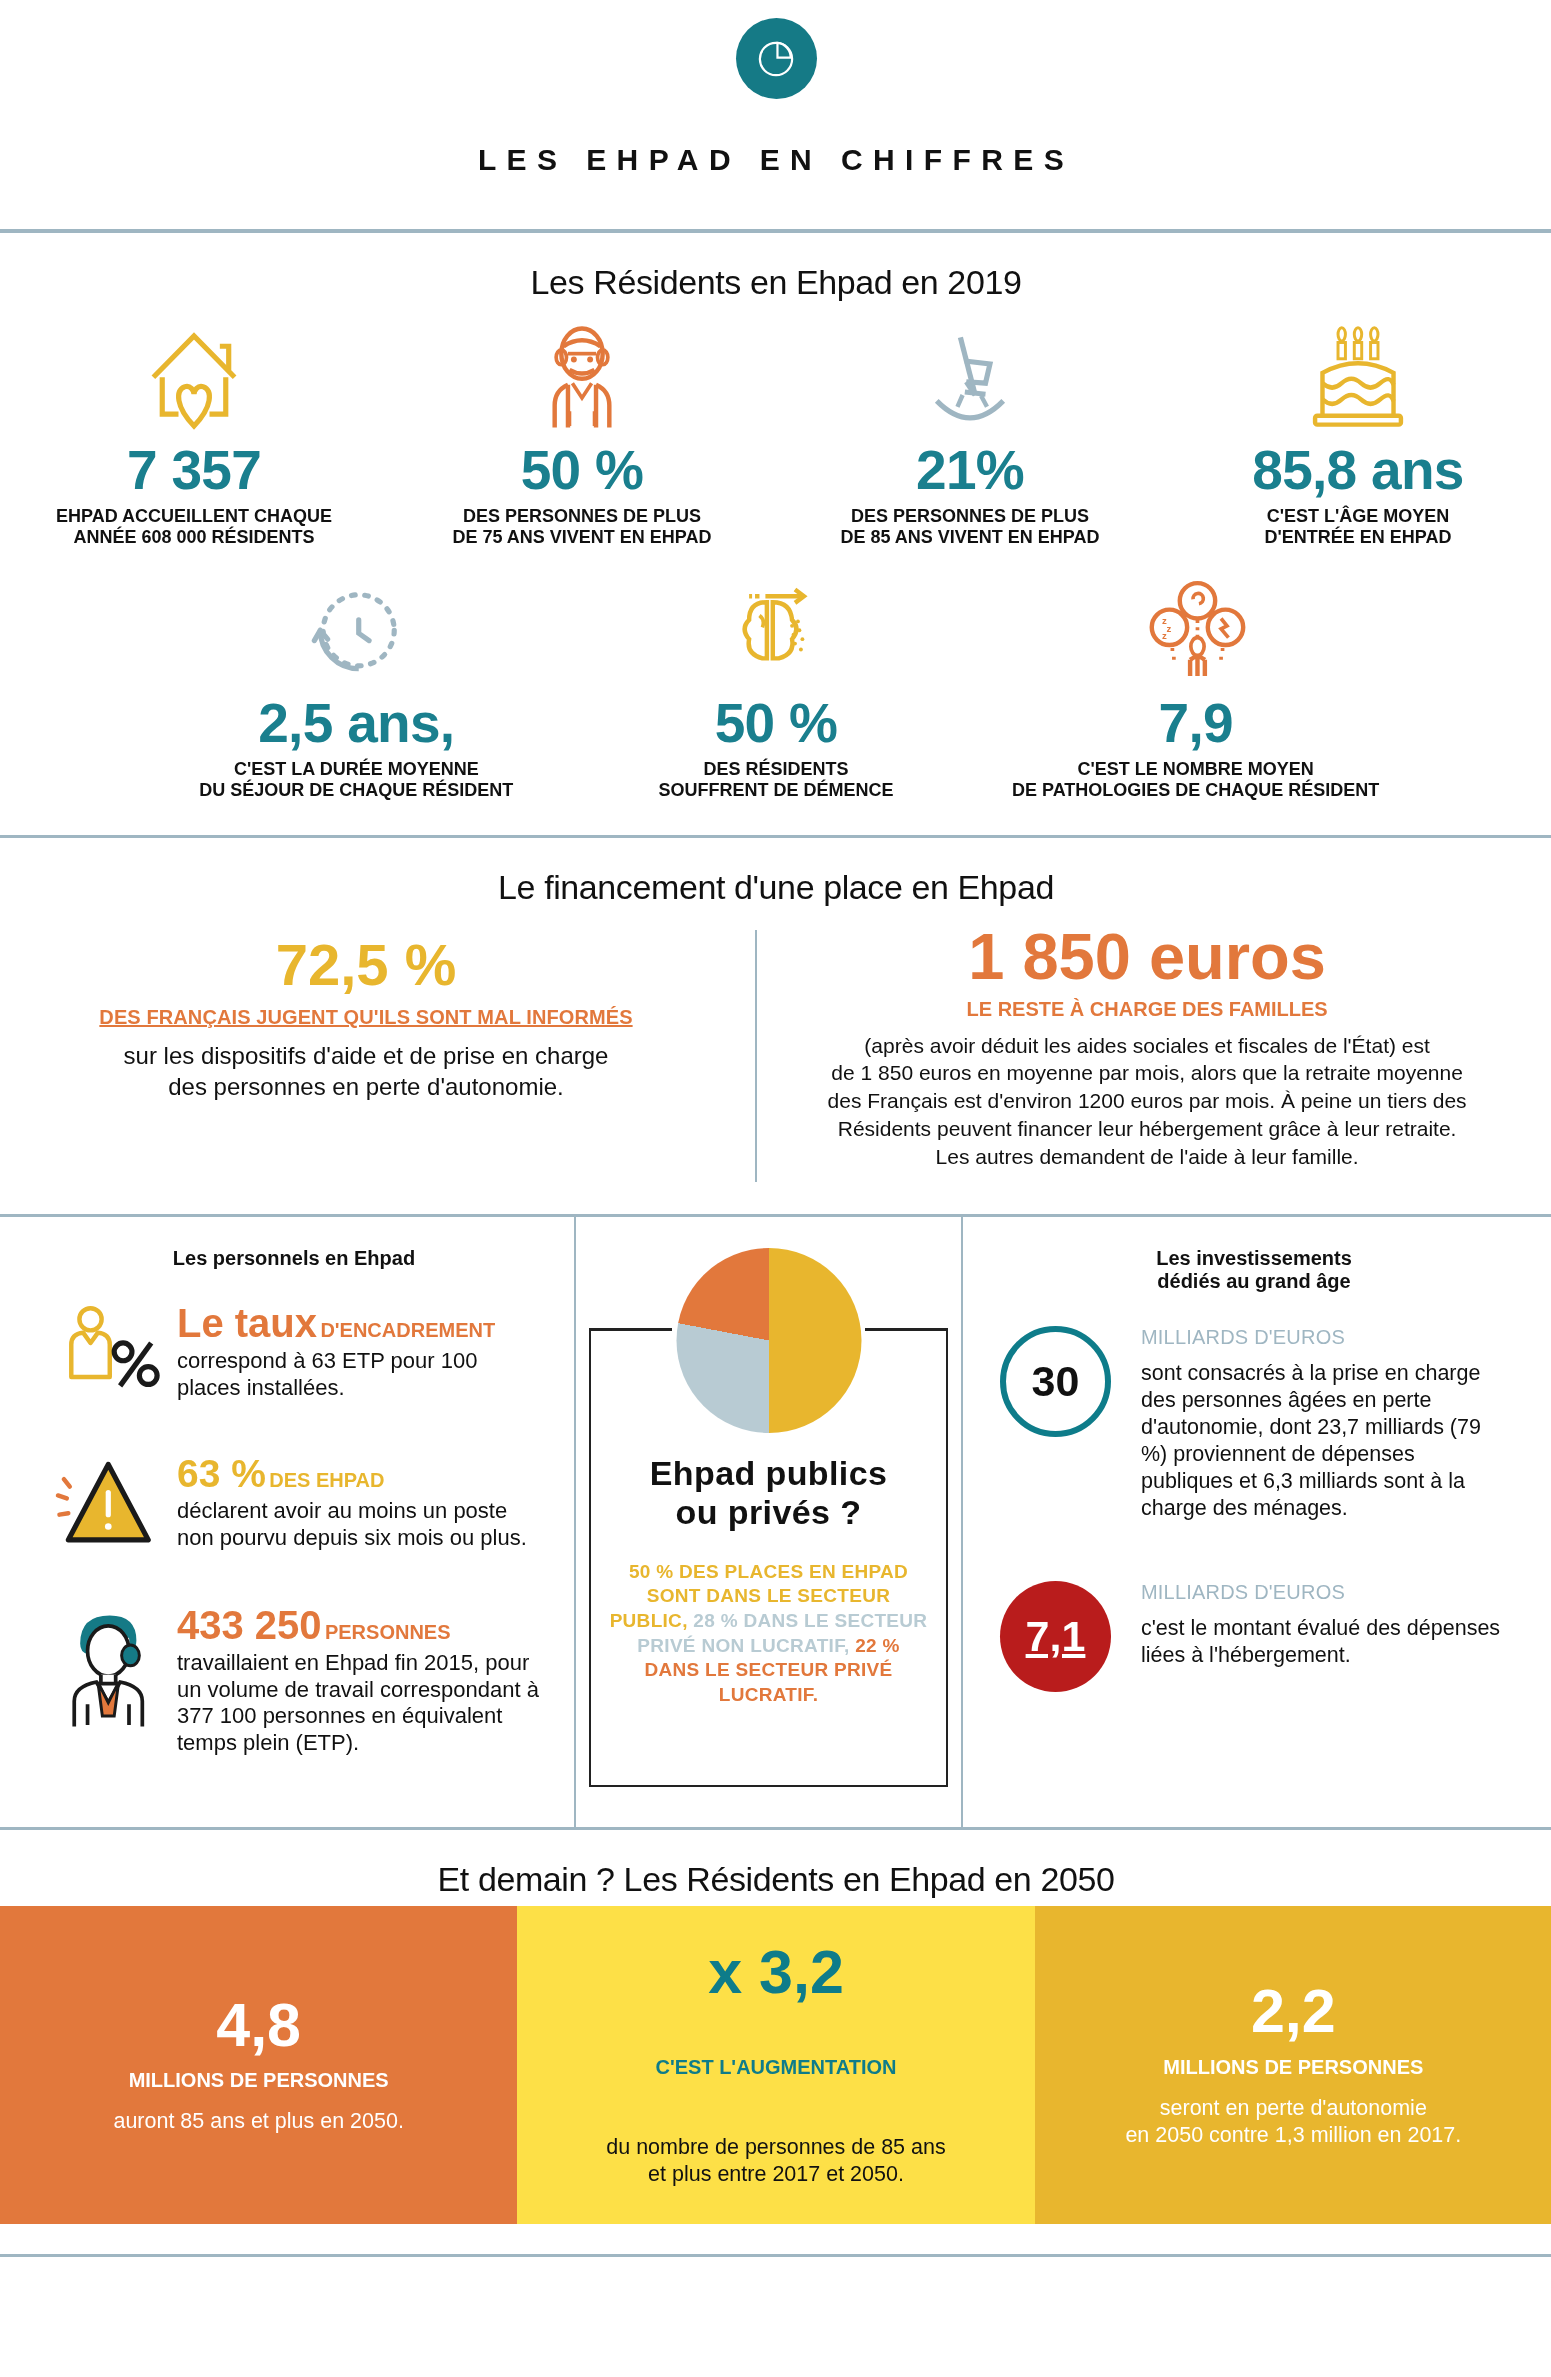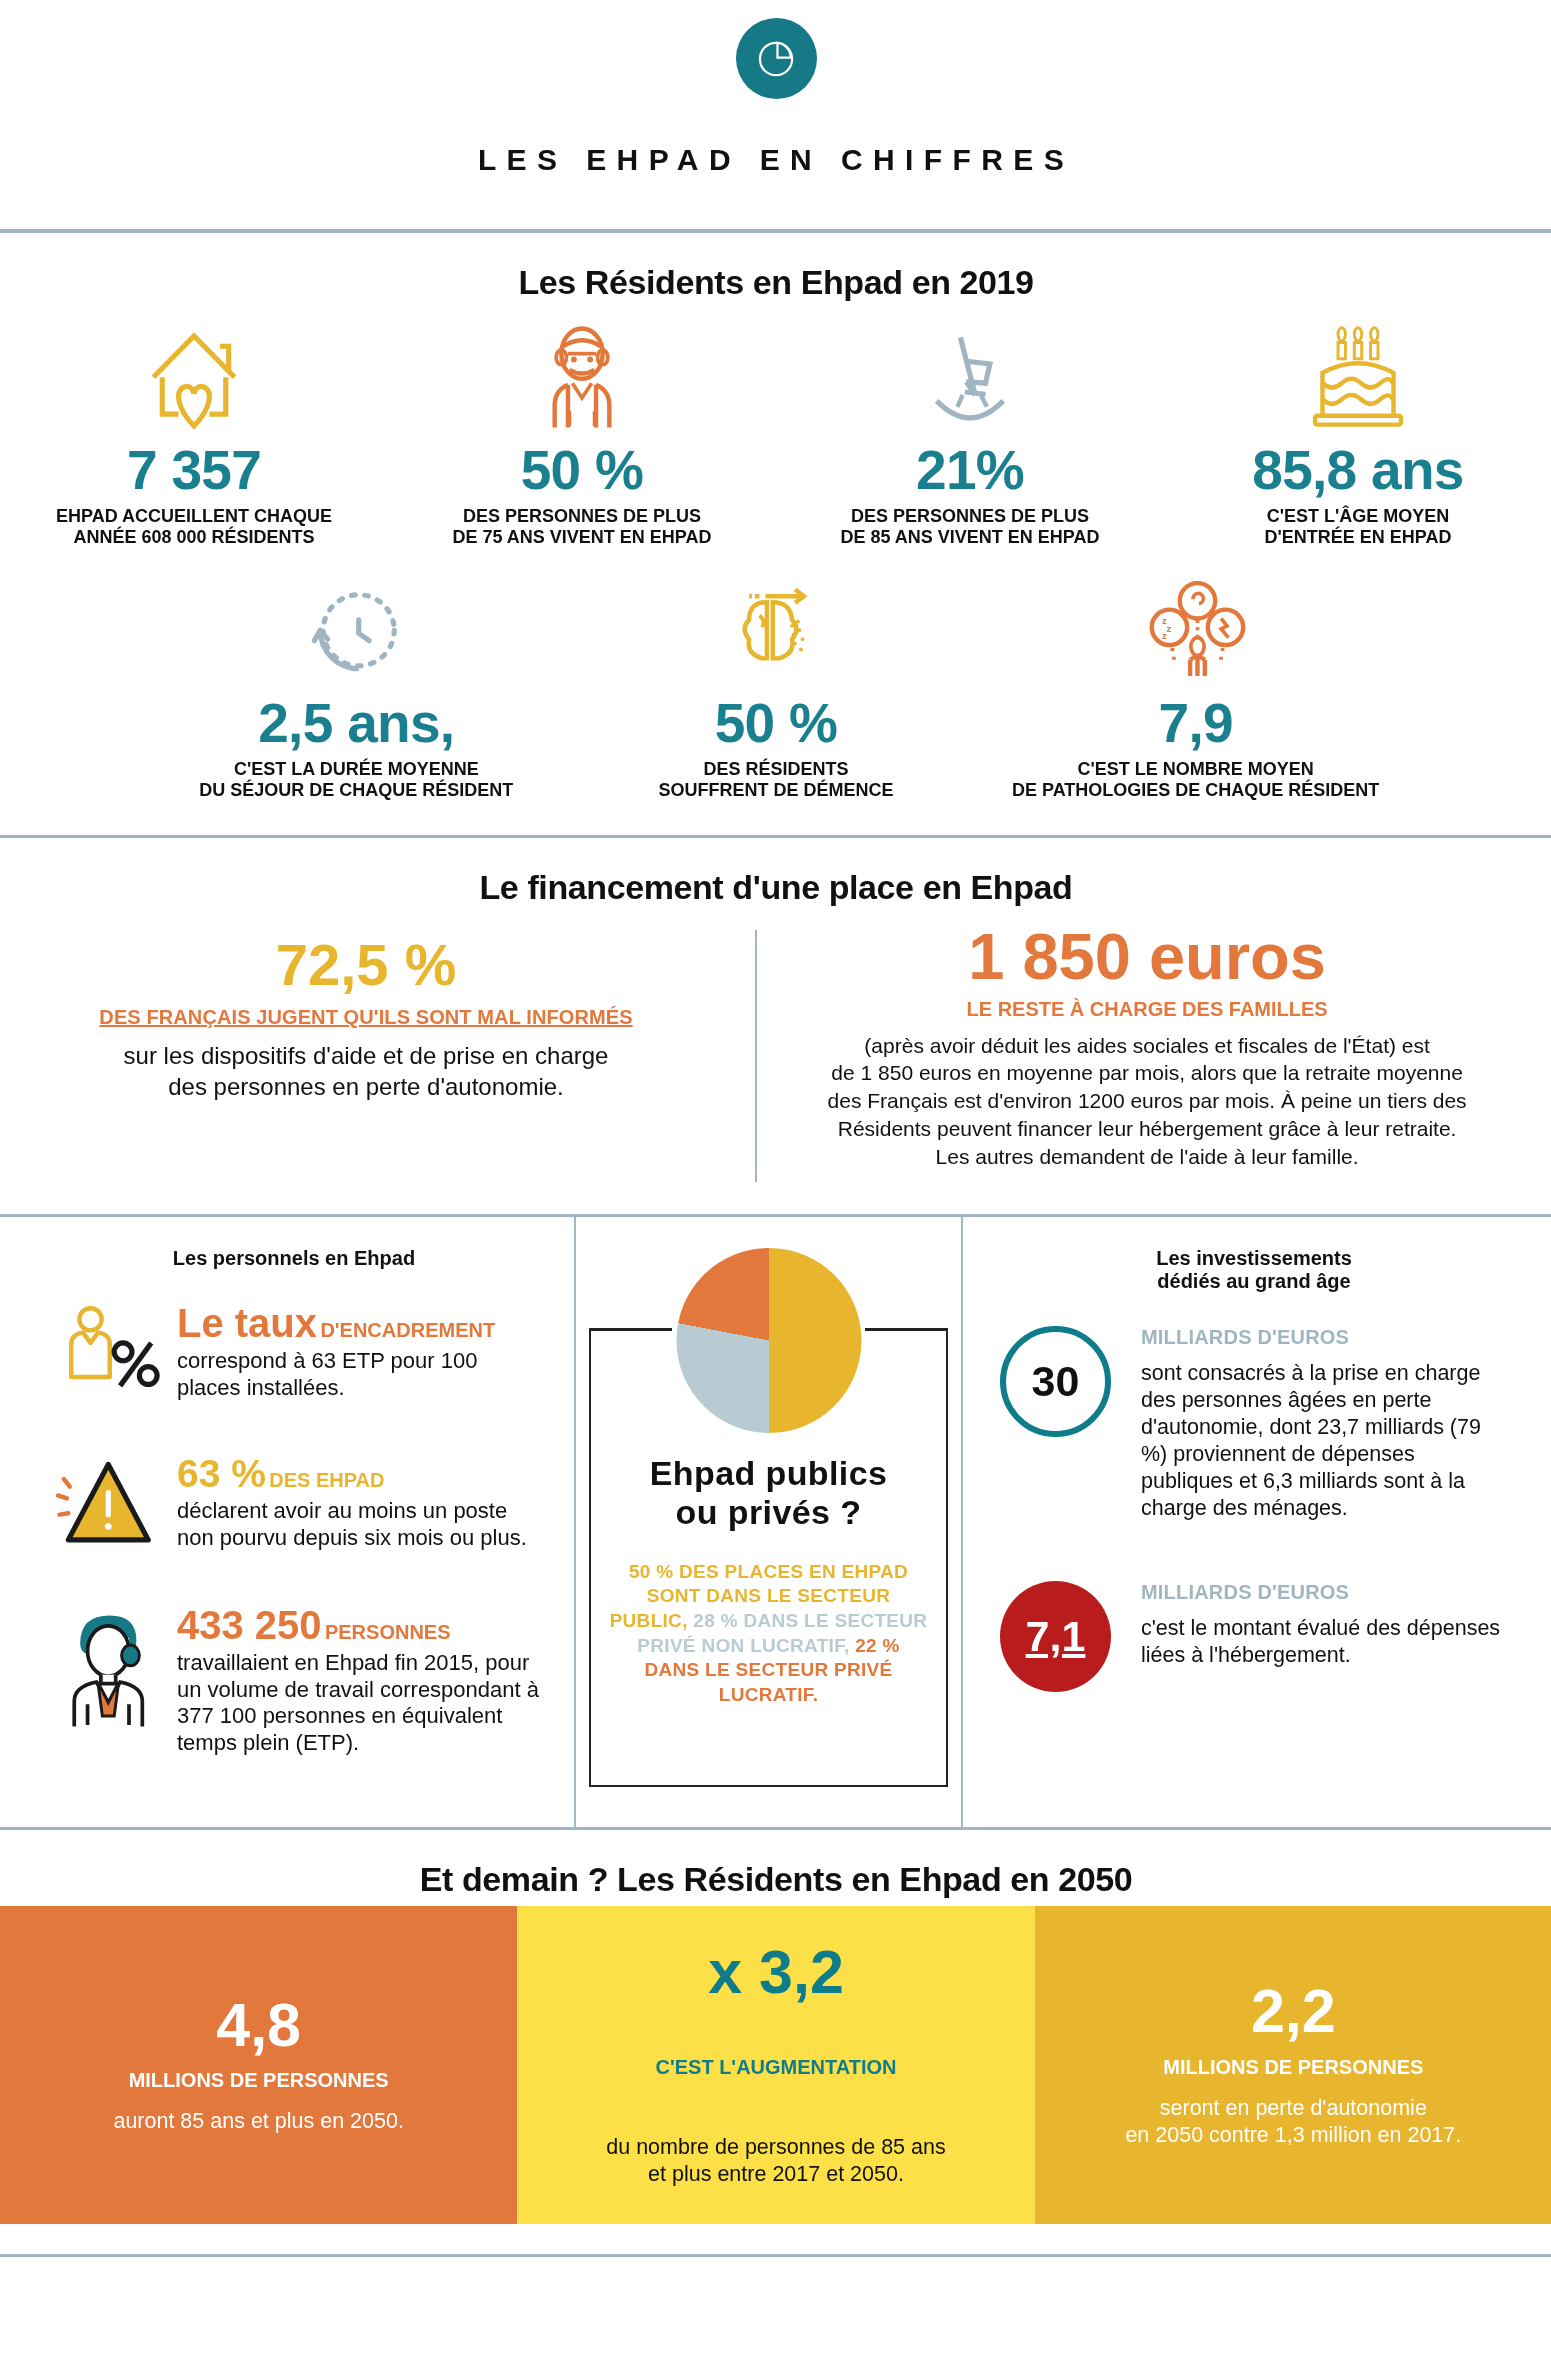--- a/index.html
+++ b/index.html
@@ -20,21 +20,21 @@
   }
   .header-title{
     margin-top:44px; font-size:30px; font-weight:bold;
     letter-spacing:10.4px; color:#111; text-transform:uppercase;
   }
   .hr-main{ height:3.7px; background:#9fb6c2; margin:52px 0 0 0; width:1552px;}
   .hr-thin{ height:3px; background:#9fb6c2; width:1552px;}
 
   
   .section-title{
-    text-align:center; font-size:34px; font-weight:bold; color:#111;
+    text-align:center; font-size:34px; font-weight:normal; color:#111;
     letter-spacing:-0.4px; margin: 30px 0 7.4px 0;
     font-family:"Liberation Sans", sans-serif;
   }
 
   
   .stats-row{ display:flex; width:1552px; }
   .stat{ flex:1; text-align:center; padding:0 10.4px; }
   .stat .icon{ height:126px; display:flex;align-items:flex-end;justify-content:center; }
   .stat .big{
     font-size:55px; font-weight:bold; color:#1A7F8E; line-height:1.05;
@@ -91,21 +91,21 @@
   .inv-circle-hollow{
     width:111px;height:111px;border-radius:50%;border:6.7px solid #0E7C8A;
     display:flex;align-items:center;justify-content:center;
     font-size:43px;font-weight:bold;color:#111; flex:0 0 111px; margin-right:30px;
   }
   .inv-circle-solid{
     width:111px;height:111px;border-radius:50%;background:#b91c1c;
     display:flex;align-items:center;justify-content:center;
     font-size:43px;font-weight:bold;color:#fff; flex:0 0 111px; margin-right:30px;text-decoration:underline;
   }
-  .inv-tag{ font-size:20px;font-weight:bold;color:#9fb6c2;text-transform:uppercase;letter-spacing:0.2px;}
+  .inv-tag{ font-size:20px;font-weight:normal;color:#9fb6c2;text-transform:uppercase;letter-spacing:0.2px;}
   .inv-body{ font-size:21.5px;line-height:1.26;color:#111;margin-top:10.4px; }
 
   
   .bottom{ display:flex; width:1552px; margin-top:7.4px; align-items:stretch; }
   .bcell{ flex:1; text-align:center; padding:36px 30px; min-height:185px;
           display:flex;flex-direction:column;justify-content:center; }
   .b-orange{ background:#E2783C; color:#fff; }
   .b-white{ background:#fde047; color:#111;gap:39px; }
   .b-yellow{ background:#E8B62E; color:#fff; }
   .b-big{ font-size:61px;font-weight:bold;line-height:1; }

